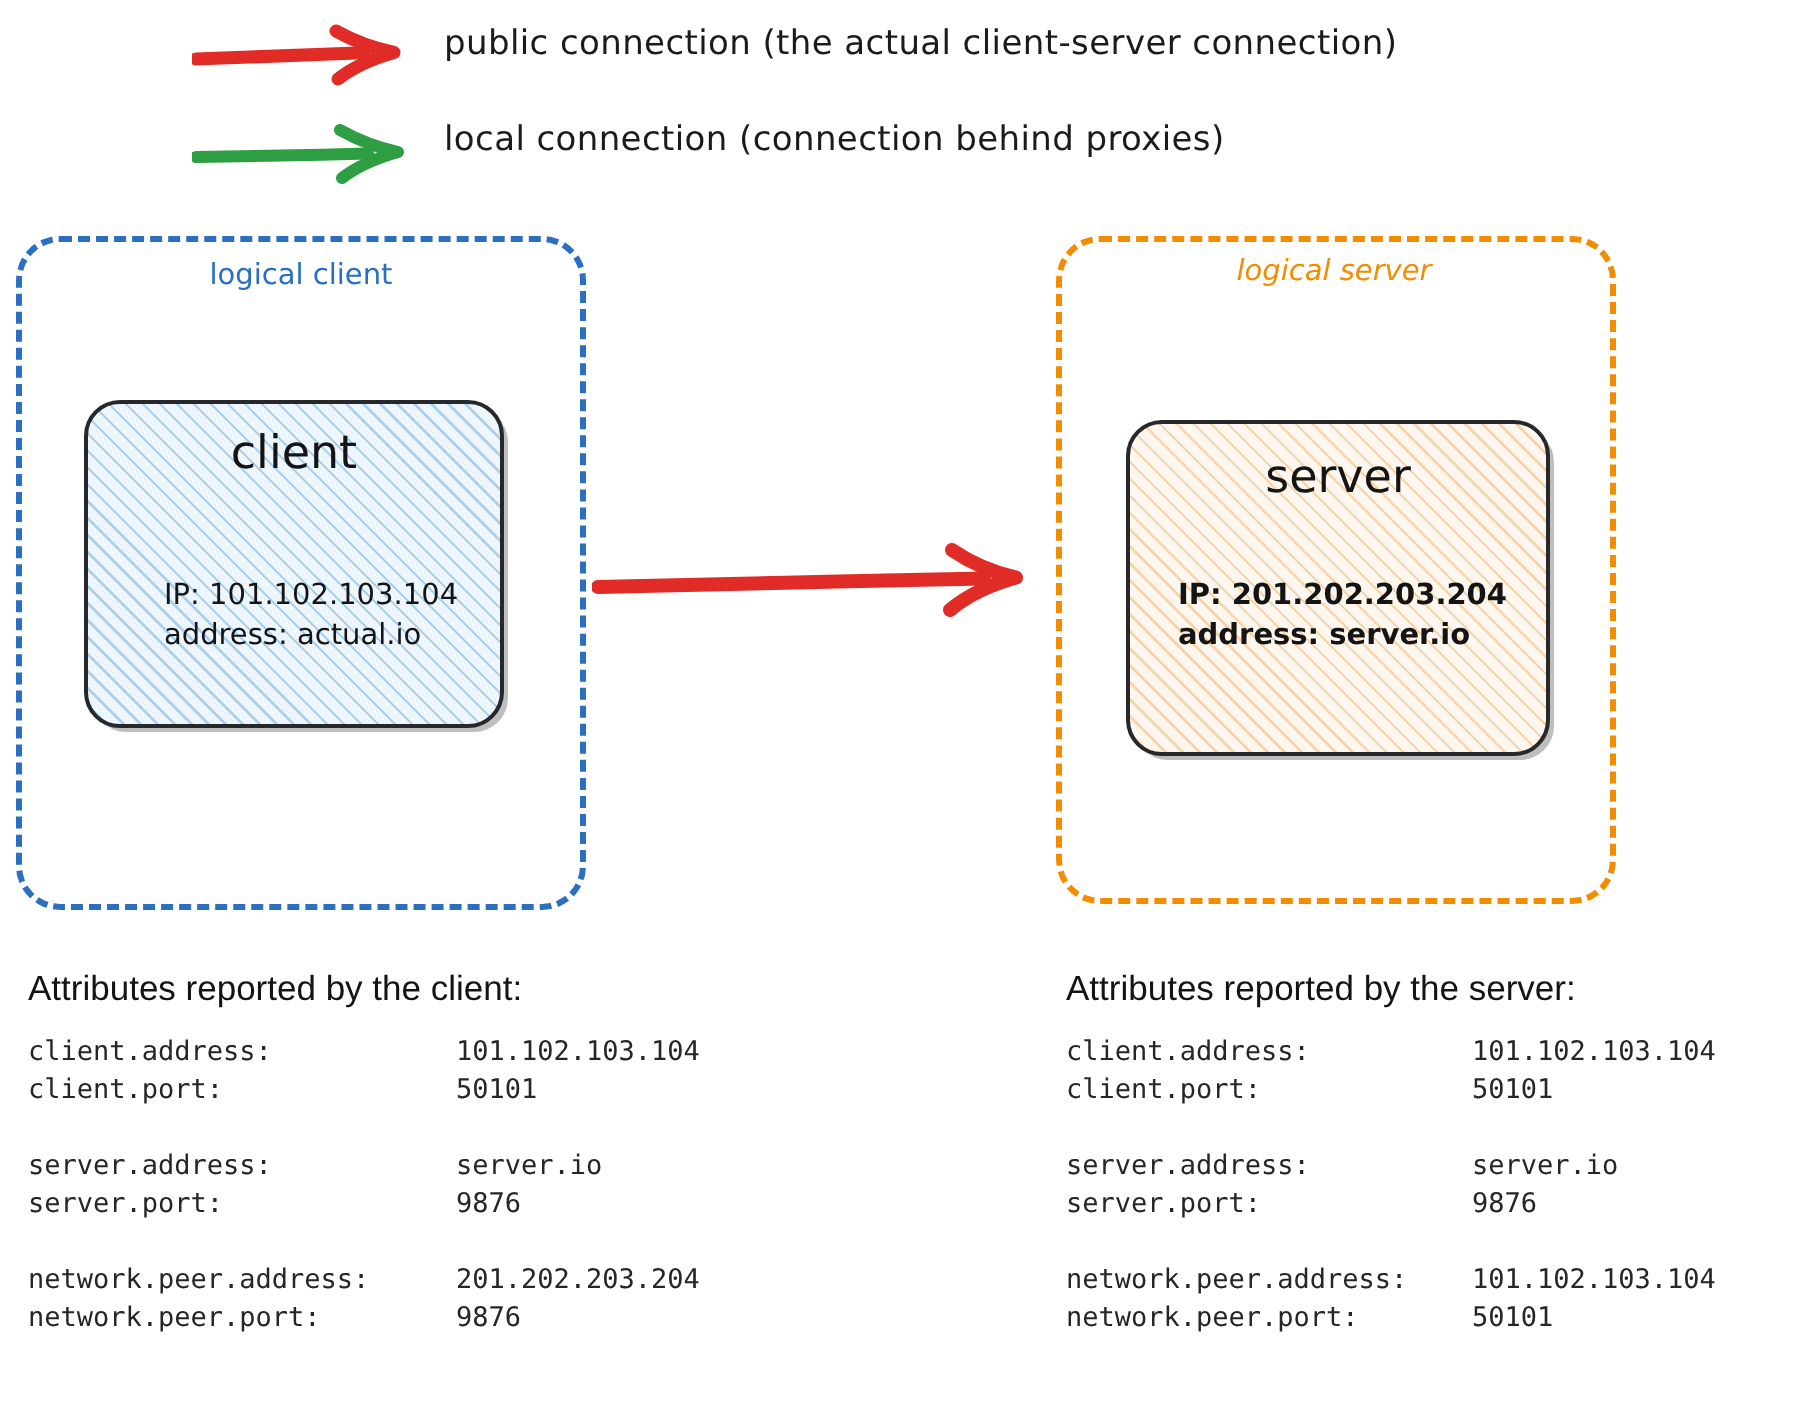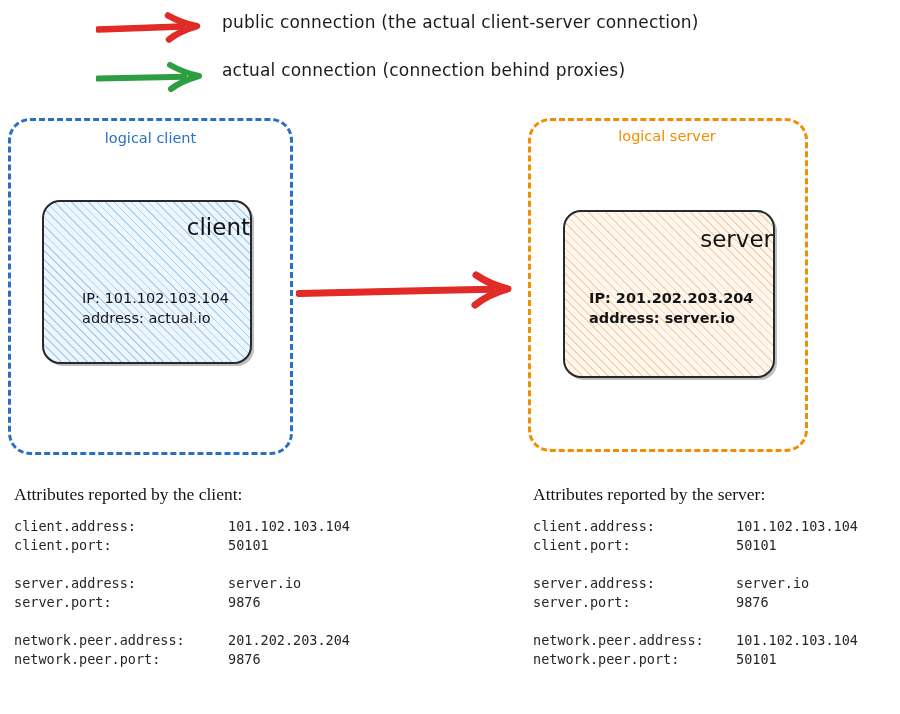--- a/index.html
+++ b/index.html
@@ -63,20 +63,21 @@
     white-space: nowrap;
     text-align: center;
   }
   #logical-client-caption {
     left: 8px; top: 130px; width: 285px;
     color: #2a6fc0;
   }
   #logical-server-caption {
     left: 528px; top: 128px; width: 278px;
     color: #f28c00;
+    font-style: italic;
   }
 
   
   .node-box {
     position: absolute;
     border: 2px solid #26282b;
     border-radius: 18px;
     box-shadow: 3px 3px 0 -1px rgba(40,40,40,0.30);
     overflow: hidden;
   }
@@ -98,21 +99,21 @@
     background-image: repeating-linear-gradient(
         45deg,
         rgba(240,170,90,0.45) 0px,
         rgba(240,170,90,0.45) 1.2px,
         rgba(255,255,255,0) 1.2px,
         rgba(255,255,255,0) 6px);
   }
   .node-title {
     position: absolute;
     left: 0; width: 100%;
-    text-align: right;
+    text-align: center;
     font-family: "DejaVu Sans", sans-serif;
     font-size: 23px;
     color: #141414;
     white-space: nowrap;
   }
   #client-node .node-title { top: 12px; }
   #server-node .node-title { top: 14px; }
 
   .node-details {
     position: absolute;
@@ -131,21 +132,21 @@
     left: 296px; top: 266px;
     width: 224px; height: 50px;
   }
 
   
   .attr-block { position: absolute; }
   #client-attributes { left: 14px; top: 484px; width: 430px; }
   #server-attributes { left: 533px; top: 484px; width: 370px; }
 
   .attr-heading {
-    font-family: Liberation Serif, serif;
+    font-family: Liberation Sans, sans-serif;
     font-size: 17.5px;
     color: #141414;
     white-space: nowrap;
     margin: 0 0 12px 0;
     font-weight: normal;
   }
 
   .attr-table {
     border-collapse: collapse;
     font-family: "DejaVu Sans Mono", monospace;
@@ -172,21 +173,21 @@
   <span class="legend-label">public connection (the actual client-server connection)</span>
 </div>
 
 <div id="legend-row-local">
   <span class="legend-arrow">
     <svg viewBox="0 0 112 34" width="112" height="34" preserveAspectRatio="none">
       <path d="M2,20.5 C24,20.2 58,19.6 88,18.8" stroke="#2e9e42" stroke-width="6" stroke-linecap="round" fill="none"></path>
       <path d="M74,7 C82,11.5 92,15.6 103,18 C91,21.4 82,25.6 75,31" stroke="#2e9e42" stroke-width="6" stroke-linecap="round" stroke-linejoin="round" fill="none"></path>
     </svg>
   </span>
-  <span class="legend-label">actual connection (connection behind proxies)</span>
+  <span class="legend-label">local connection (connection behind proxies)</span>
 </div>
 
 <div id="logical-client-box" class="logical-box"></div>
 <div id="logical-client-caption" class="logical-caption">logical client</div>
 
 <div id="client-node" class="node-box">
   <div class="node-title">client</div>
   <div id="client-details" class="node-details">
     <div>IP: 101.102.103.104</div>
     <div>address: actual.io</div>

